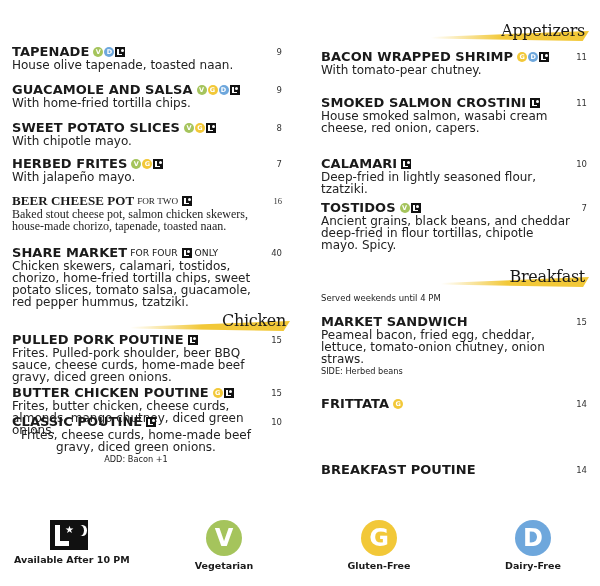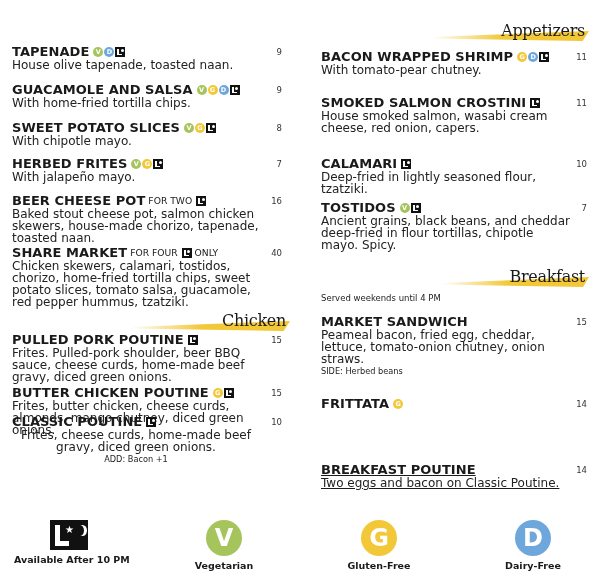--- a/index.html
+++ b/index.html
@@ -106,21 +106,21 @@
         <span class="b b-g">G</span>
         <span class="b b-l">
             <span class="moon"></span>
           </span>
       </span>
     </div>
     <span class="item-price">7</span>
     <div class="item-desc">With jalapeño mayo.</div>
   </div>
 
-  <div class="item" style="top:195px;">
+  <div class="item" style="top:195px;font-family:Liberation Serif, serif;">
     <div class="item-head">
       <span class="item-name">BEER CHEESE POT</span>
       <span class="item-suffix">FOR TWO</span>
       <span class="badges">
         <span class="b b-l">
             <span class="moon"></span>
           </span>
       </span>
     </div>
     <span class="item-price">16</span>
@@ -270,26 +270,25 @@
   <div class="item" style="top:398px;">
     <div class="item-head">
       <span class="item-name">FRITTATA</span>
       <span class="badges">
         <span class="b b-g">G</span>
       </span>
     </div>
     <span class="item-price">14</span>
   </div>
 
-  <div class="item" style="top:464px;text-decoration:underline;">
+  <div class="item" style="top:464px;">
     <div class="item-head">
       <span class="item-name">BREAKFAST POUTINE</span>
     </div>
     <span class="item-price">14</span>
-    <div class="item-desc">Two eggs and bacon on Classic Poutine.</div>
   </div>
 </div>
 
 <div class="legend">
   <div class="legend-item" style="left:14px;">
     <div class="legend-icon legend-late">
       <span class="L1"></span>
         <span class="L2"></span>
       <span class="star">★</span>
       <span class="moon2"></span>

